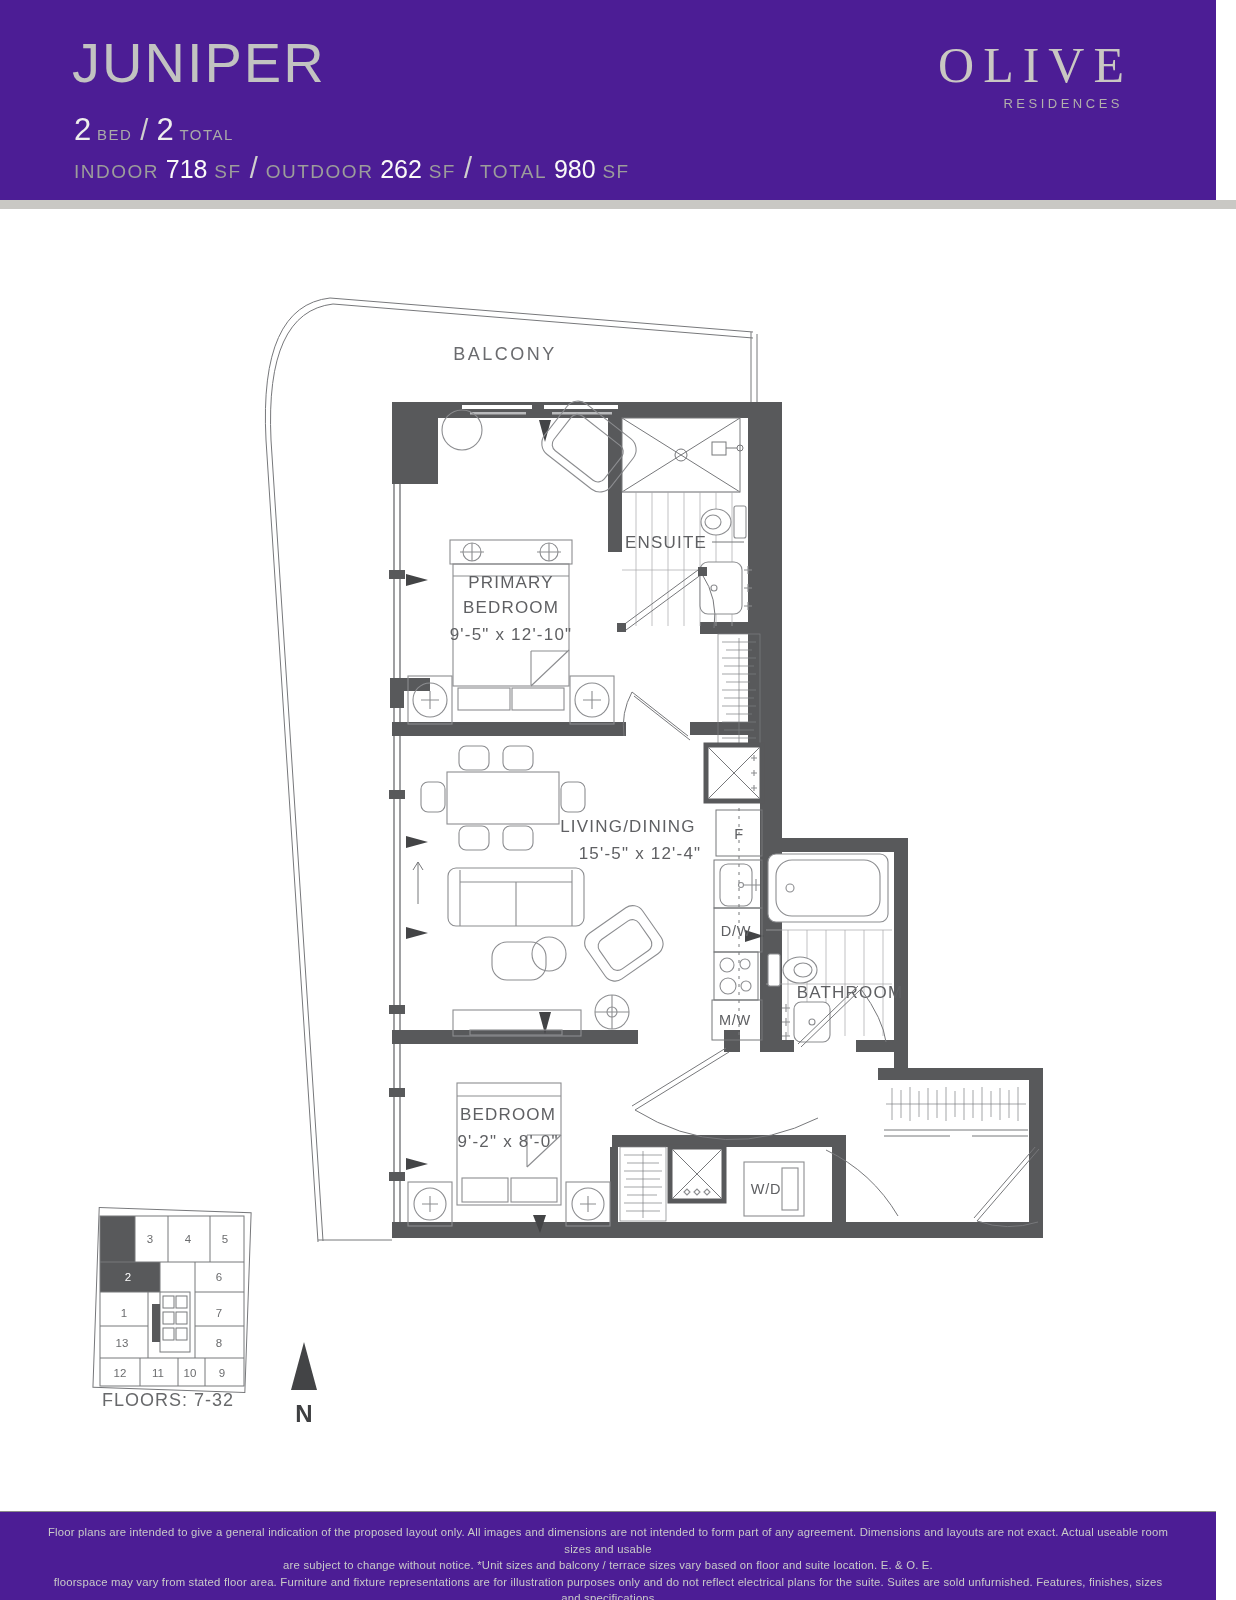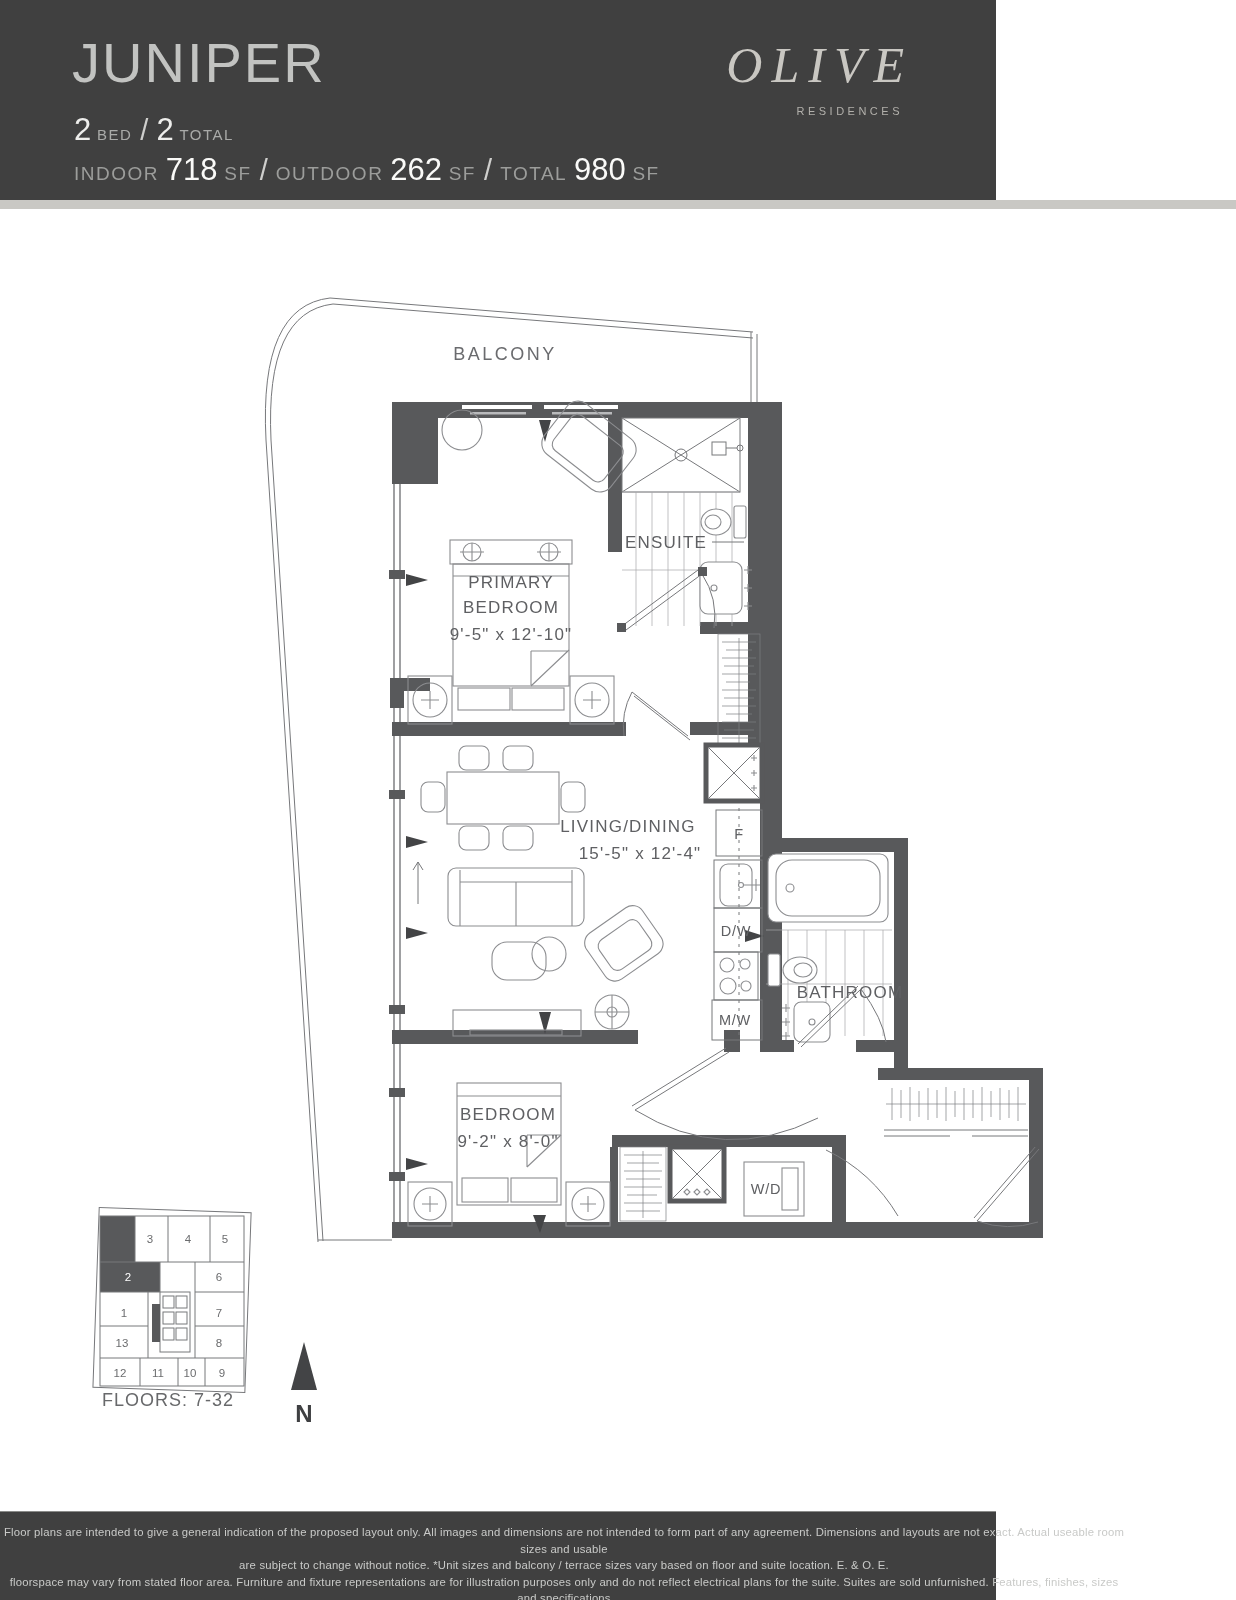--- a/index.html
+++ b/index.html
@@ -1,34 +1,34 @@
 <!DOCTYPE html>
 <html><head>
 <meta charset="utf-8">
 <style>
   html,body{margin:0;padding:0;background:#ffffff;}
   .page{position:relative;width:1236px;height:1600px;background:#ffffff;overflow:hidden;
         font-family:"Liberation Sans",sans-serif;}
   
-  .band{position:absolute;left:0;width:996px;background:#404040;}
+  .band{position:absolute;left:0;width:1216px;background:#4c1d95;}
   .band.top{top:0;height:200px;}
   .strip{position:absolute;top:200px;left:0;width:1236px;height:9px;background:#c9c8c4;}
   .unit-name{position:absolute;left:72px;top:30px;font-size:56px;letter-spacing:2px;color:#c2c3c1;}
   .hline{position:absolute;left:74px;display:flex;align-items:baseline;white-space:pre;}
   .hline.l2{top:112px;}
   .hline.l3{top:152px;}
   .big{font-size:31px;color:#eeeeec;}
-  .big2{font-size:31px;color:#fafaf8;}
+  .big2{font-size:25px;color:#fafaf8;}
   .sm{font-size:15px;color:#a9aaa8;letter-spacing:1.5px;}
   .sm2{font-size:19px;color:#9c9d9b;letter-spacing:1.5px;text-align:center;}
   .slash{font-size:29px;color:#cfcfcd;}
   .brand{position:absolute;right:92px;top:36px;text-align:right;}
   .brand-name{font-family:"Liberation Serif",serif;font-size:50px;letter-spacing:9px;
-              color:#c9c7c2;margin-right:-9px;font-style:italic;}
-  .brand-sub{font-size:11px;letter-spacing:3.5px;color:#b2b0ab;margin-top:11px;margin-right:1px;}
+              color:#c9c7c2;margin-right:-9px;}
+  .brand-sub{font-size:13px;letter-spacing:3.5px;color:#b2b0ab;margin-top:2px;margin-right:1px;}
   
   .band.bottom{top:1511px;height:153px;border-top:1px solid #8a8b89;}
   .foot{margin:12px auto 0 auto;width:1128px;text-align:center;
         font-size:11.3px;line-height:16.5px;color:#c9cac8;letter-spacing:.2px;}
   
   .plan{position:absolute;top:230px;left:0;}
   .wall{fill:#58595b;stroke:none;}
   .thin{stroke:#77787b;stroke-width:1;fill:none;}
   .thin2{stroke:#77787b;stroke-width:1.4;fill:none;}
   .furn{stroke:#8c8d90;stroke-width:1.1;fill:none;}

